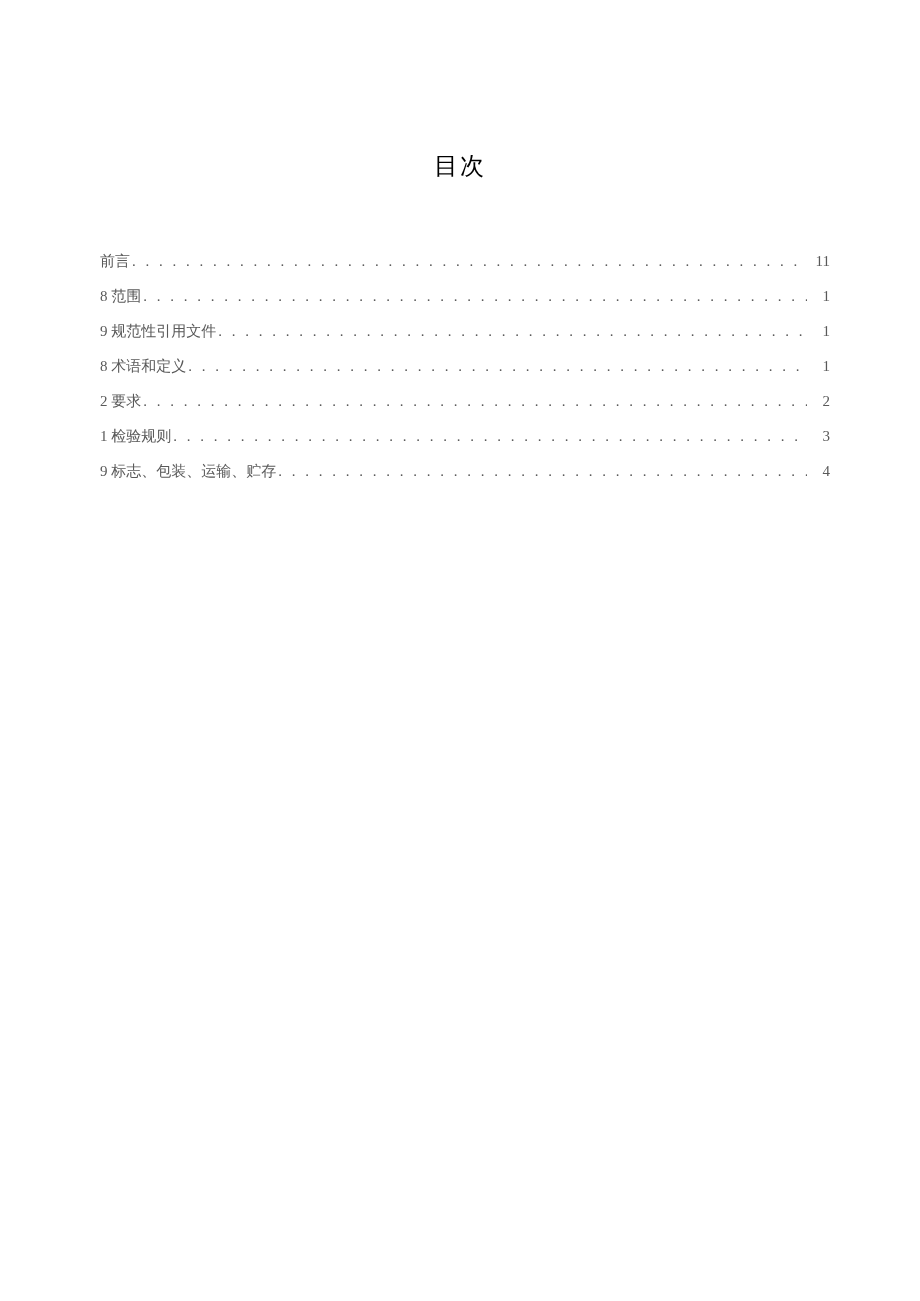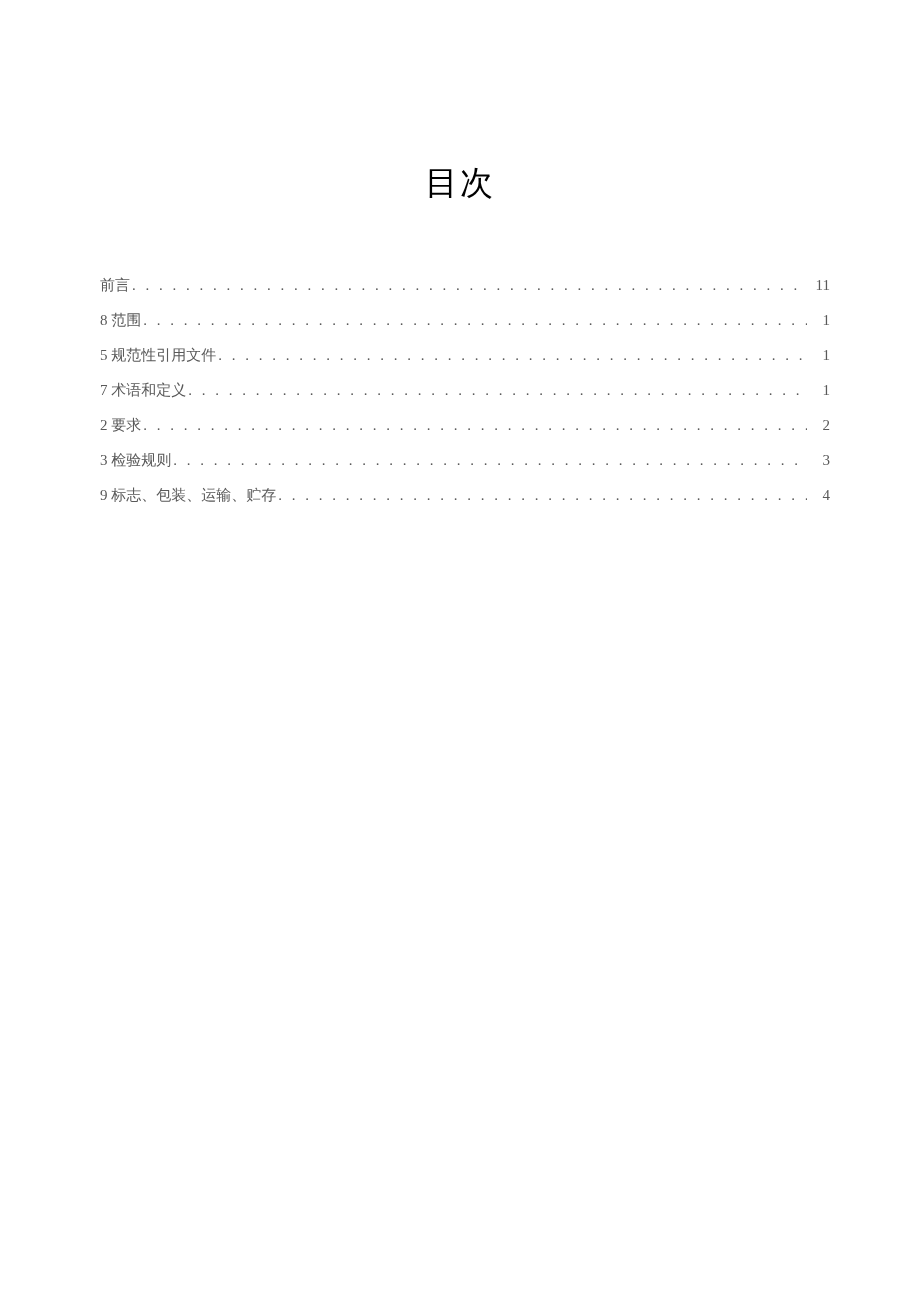--- a/index.html
+++ b/index.html
@@ -9,26 +9,25 @@
     }
     body {
       width: 920px;
       height: 1301px;
       background: #ffffff;
       font-family: "SimSun", "宋体", serif;
       position: relative;
     }
     .page-title {
       text-align: center;
-      font-size: 33px;
+      font-size: 24px;
       font-weight: normal;
       color: #000000;
       padding-top: 150px;
       letter-spacing: 2px;
-      margin-top: 11px;
     }
     .toc-container {
       padding: 70px 90px 0 100px;
     }
     .toc-entry {
       display: flex;
       align-items: baseline;
       font-size: 15px;
       color: #595959;
       margin-bottom: 16px;
@@ -59,36 +58,36 @@
     <span class="toc-label">前言</span>
     <span class="toc-dots">. . . . . . . . . . . . . . . . . . . . . . . . . . . . . . . . . . . . . . . . . . . . . . . . . . . . . . . . . . . . . . . . . . . . . . . . . . . . . . . . . . . . . . . . . . . . . . . . . . . . . . . . . . . . . . . . . . . . . . . . . . . . . . . . . . . . . . . . . . . . . . . . . . . . . . . . . . . . . . . . . . . . . . . . . . . . . . . . . . . .</span>
     <span class="toc-page">11</span>
   </div>
   <div class="toc-entry">
     <span class="toc-label">8 范围</span>
     <span class="toc-dots">. . . . . . . . . . . . . . . . . . . . . . . . . . . . . . . . . . . . . . . . . . . . . . . . . . . . . . . . . . . . . . . . . . . . . . . . . . . . . . . . . . . . . . . . . . . . . . . . . . . . . . . . . . . . . . . . . . . . . . . . . . . . . . . . . . . . . . . . . . . . . . . . . . . . . . . . . . . . . . . . . . . . . . . . . . . . . . . . . . . .</span>
     <span class="toc-page">1</span>
   </div>
   <div class="toc-entry">
-    <span class="toc-label">5 规范性引用文件</span>
+    <span class="toc-label">9 规范性引用文件</span>
     <span class="toc-dots">. . . . . . . . . . . . . . . . . . . . . . . . . . . . . . . . . . . . . . . . . . . . . . . . . . . . . . . . . . . . . . . . . . . . . . . . . . . . . . . . . . . . . . . . . . . . . . . . . . . . . . . . . . . . . . . . . . . . . . . . . . . . . . . . . . . . . . . . . . . . . . . . . . . . . . . . . . . . . . . . . . . . . . . . . . . . . . . . . . . .</span>
     <span class="toc-page">1</span>
   </div>
   <div class="toc-entry">
-    <span class="toc-label">7 术语和定义</span>
+    <span class="toc-label">8 术语和定义</span>
     <span class="toc-dots">. . . . . . . . . . . . . . . . . . . . . . . . . . . . . . . . . . . . . . . . . . . . . . . . . . . . . . . . . . . . . . . . . . . . . . . . . . . . . . . . . . . . . . . . . . . . . . . . . . . . . . . . . . . . . . . . . . . . . . . . . . . . . . . . . . . . . . . . . . . . . . . . . . . . . . . . . . . . . . . . . . . . . . . . . . . . . . . . . . . .</span>
     <span class="toc-page">1</span>
   </div>
   <div class="toc-entry">
     <span class="toc-label">2 要求</span>
     <span class="toc-dots">. . . . . . . . . . . . . . . . . . . . . . . . . . . . . . . . . . . . . . . . . . . . . . . . . . . . . . . . . . . . . . . . . . . . . . . . . . . . . . . . . . . . . . . . . . . . . . . . . . . . . . . . . . . . . . . . . . . . . . . . . . . . . . . . . . . . . . . . . . . . . . . . . . . . . . . . . . . . . . . . . . . . . . . . . . . . . . . . . . . .</span>
     <span class="toc-page">2</span>
   </div>
   <div class="toc-entry">
-    <span class="toc-label">3 检验规则</span>
+    <span class="toc-label">1 检验规则</span>
     <span class="toc-dots">. . . . . . . . . . . . . . . . . . . . . . . . . . . . . . . . . . . . . . . . . . . . . . . . . . . . . . . . . . . . . . . . . . . . . . . . . . . . . . . . . . . . . . . . . . . . . . . . . . . . . . . . . . . . . . . . . . . . . . . . . . . . . . . . . . . . . . . . . . . . . . . . . . . . . . . . . . . . . . . . . . . . . . . . . . . . . . . . . . . .</span>
     <span class="toc-page">3</span>
   </div>
   <div class="toc-entry">
     <span class="toc-label">9 标志、包装、运输、贮存</span>
     <span class="toc-dots">. . . . . . . . . . . . . . . . . . . . . . . . . . . . . . . . . . . . . . . . . . . . . . . . . . . . . . . . . . . . . . . . . . . . . . . . . . . . . . . . . . . . . . . . . . . . . . . . . . . . . . . . . . . . . . . . . . . . . . . . . . . . . . . . . . . . . . . . . . . . . . . . . . . . . . . . . . . . . . . . . . . . . . . . . . . . . . . . . . . .</span>
     <span class="toc-page">4</span>
   </div>
 </div>
 

